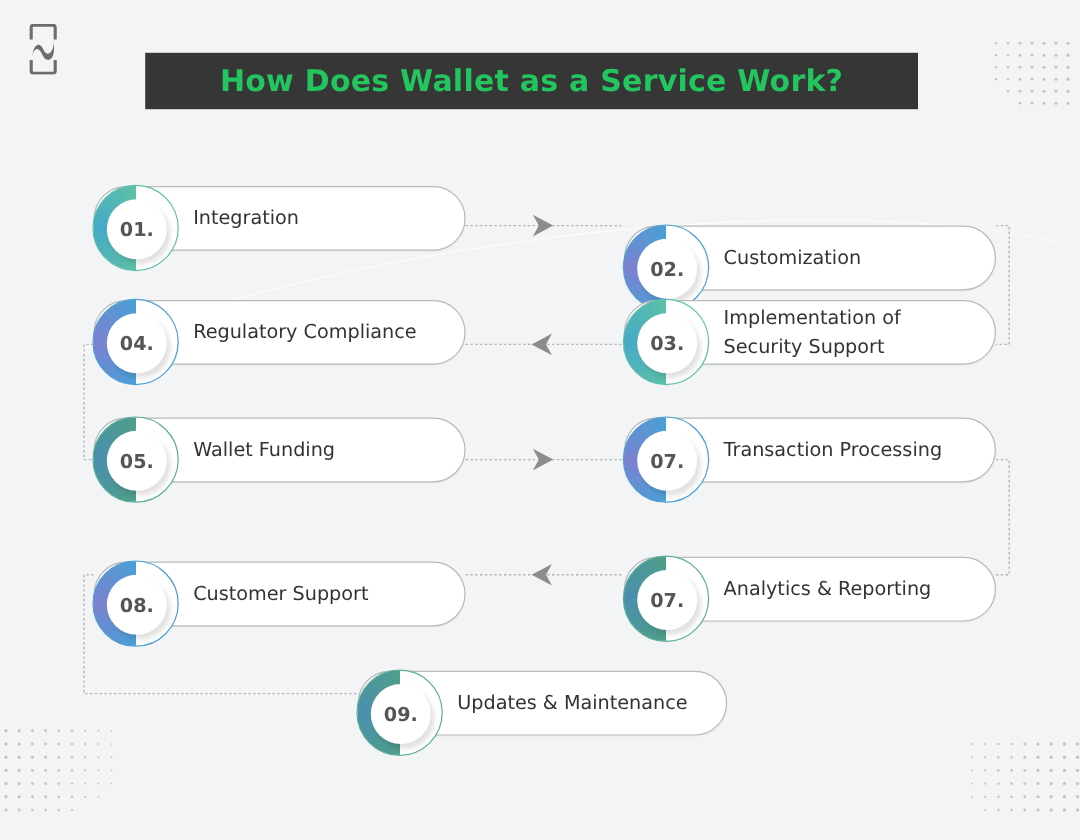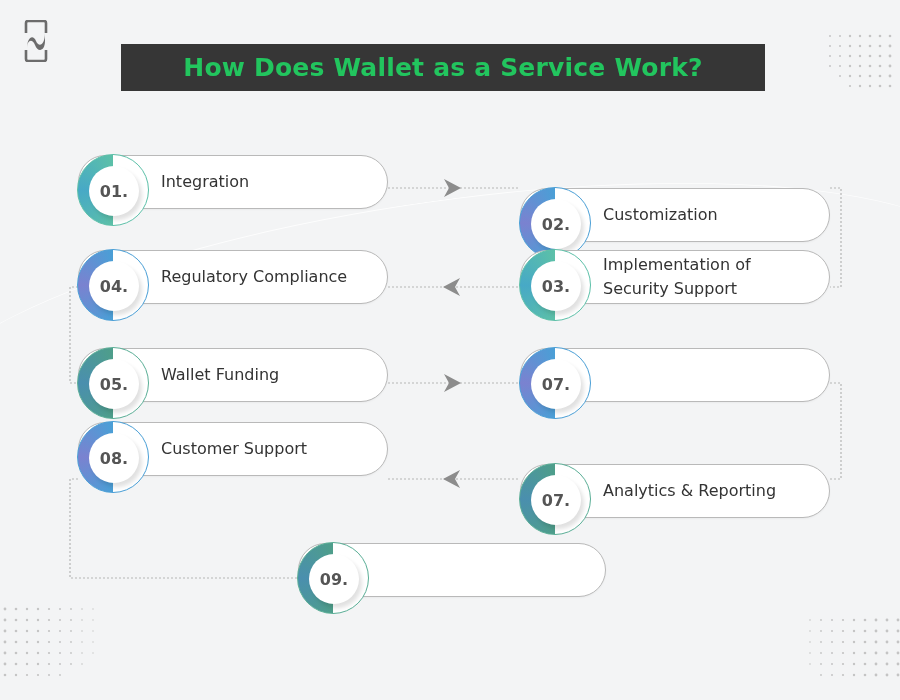--- a/index.html
+++ b/index.html
@@ -321,39 +321,41 @@
   </div>
   <span class="label">Wallet Funding</span>
 </div>
 
 <div class="step" style="left:520px;top:348px;width:310px;">
   <div class="ring" style="background:conic-gradient(#ffffff 0deg 180deg, #4a9fd6 180deg, #7a82d0 270deg, #4a9fd6 360deg); border:1px solid #4a9fd6;">
     <div class="ring-inner">
         <span class="num">07.</span>
       </div>
   </div>
+  <span class="label">Transaction Processing</span>
 </div>
 
 <div class="step" style="left:520px;top:464px;width:310px;">
   <div class="ring" style="background:conic-gradient(#ffffff 0deg 180deg, #4e9e8a 180deg, #4a8fae 270deg, #4e9e8a 360deg); border:1px solid #5aae96;">
     <div class="ring-inner">
         <span class="num">07.</span>
       </div>
   </div>
   <span class="label">Analytics &amp; Reporting</span>
 </div>
 
-<div class="step" style="left:78px;top:422px;width:310px;">
+<div class="step" style="left:78px;top:468px;width:310px;">
   <div class="ring" style="background:conic-gradient(#ffffff 0deg 180deg, #4a9fd6 180deg, #7a82d0 270deg, #4a9fd6 360deg); border:1px solid #4a9fd6;">
     <div class="ring-inner">
         <span class="num">08.</span>
       </div>
   </div>
   <span class="label">Customer Support</span>
 </div>
 
-<div class="step" style="left:298px;top:543px;width:308px;">
+<div class="step" style="left:298px;top:559px;width:308px;">
   <div class="ring" style="background:conic-gradient(#ffffff 0deg 180deg, #4e9e8a 180deg, #4a8fae 270deg, #4e9e8a 360deg); border:1px solid #5aae96;">
     <div class="ring-inner">
         <span class="num">09.</span>
       </div>
   </div>
+  <span class="label">Updates &amp; Maintenance</span>
 </div>
 
 </body></html>

